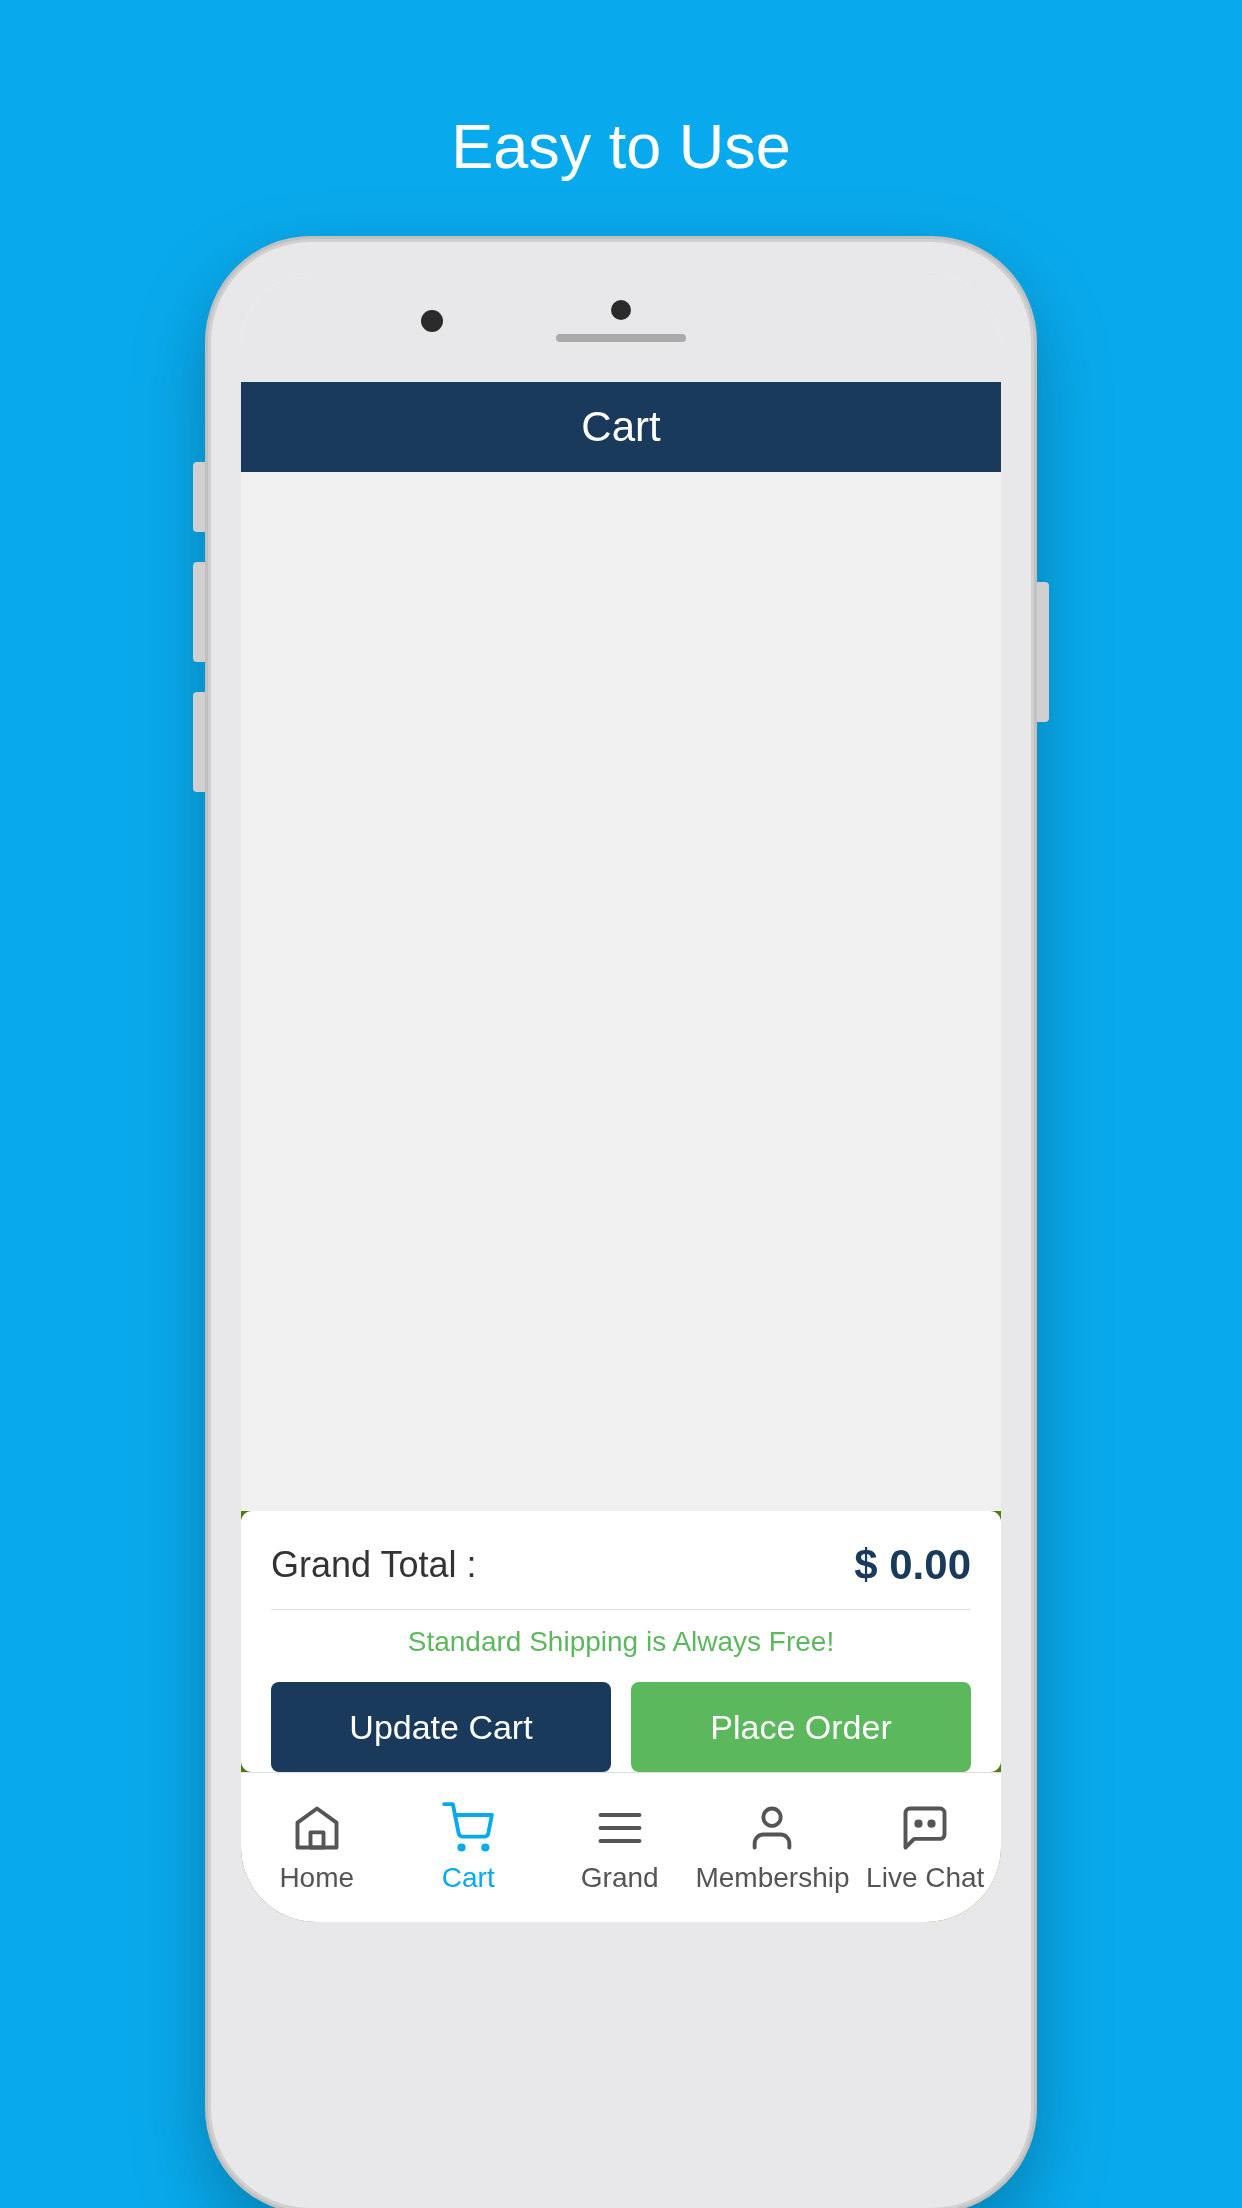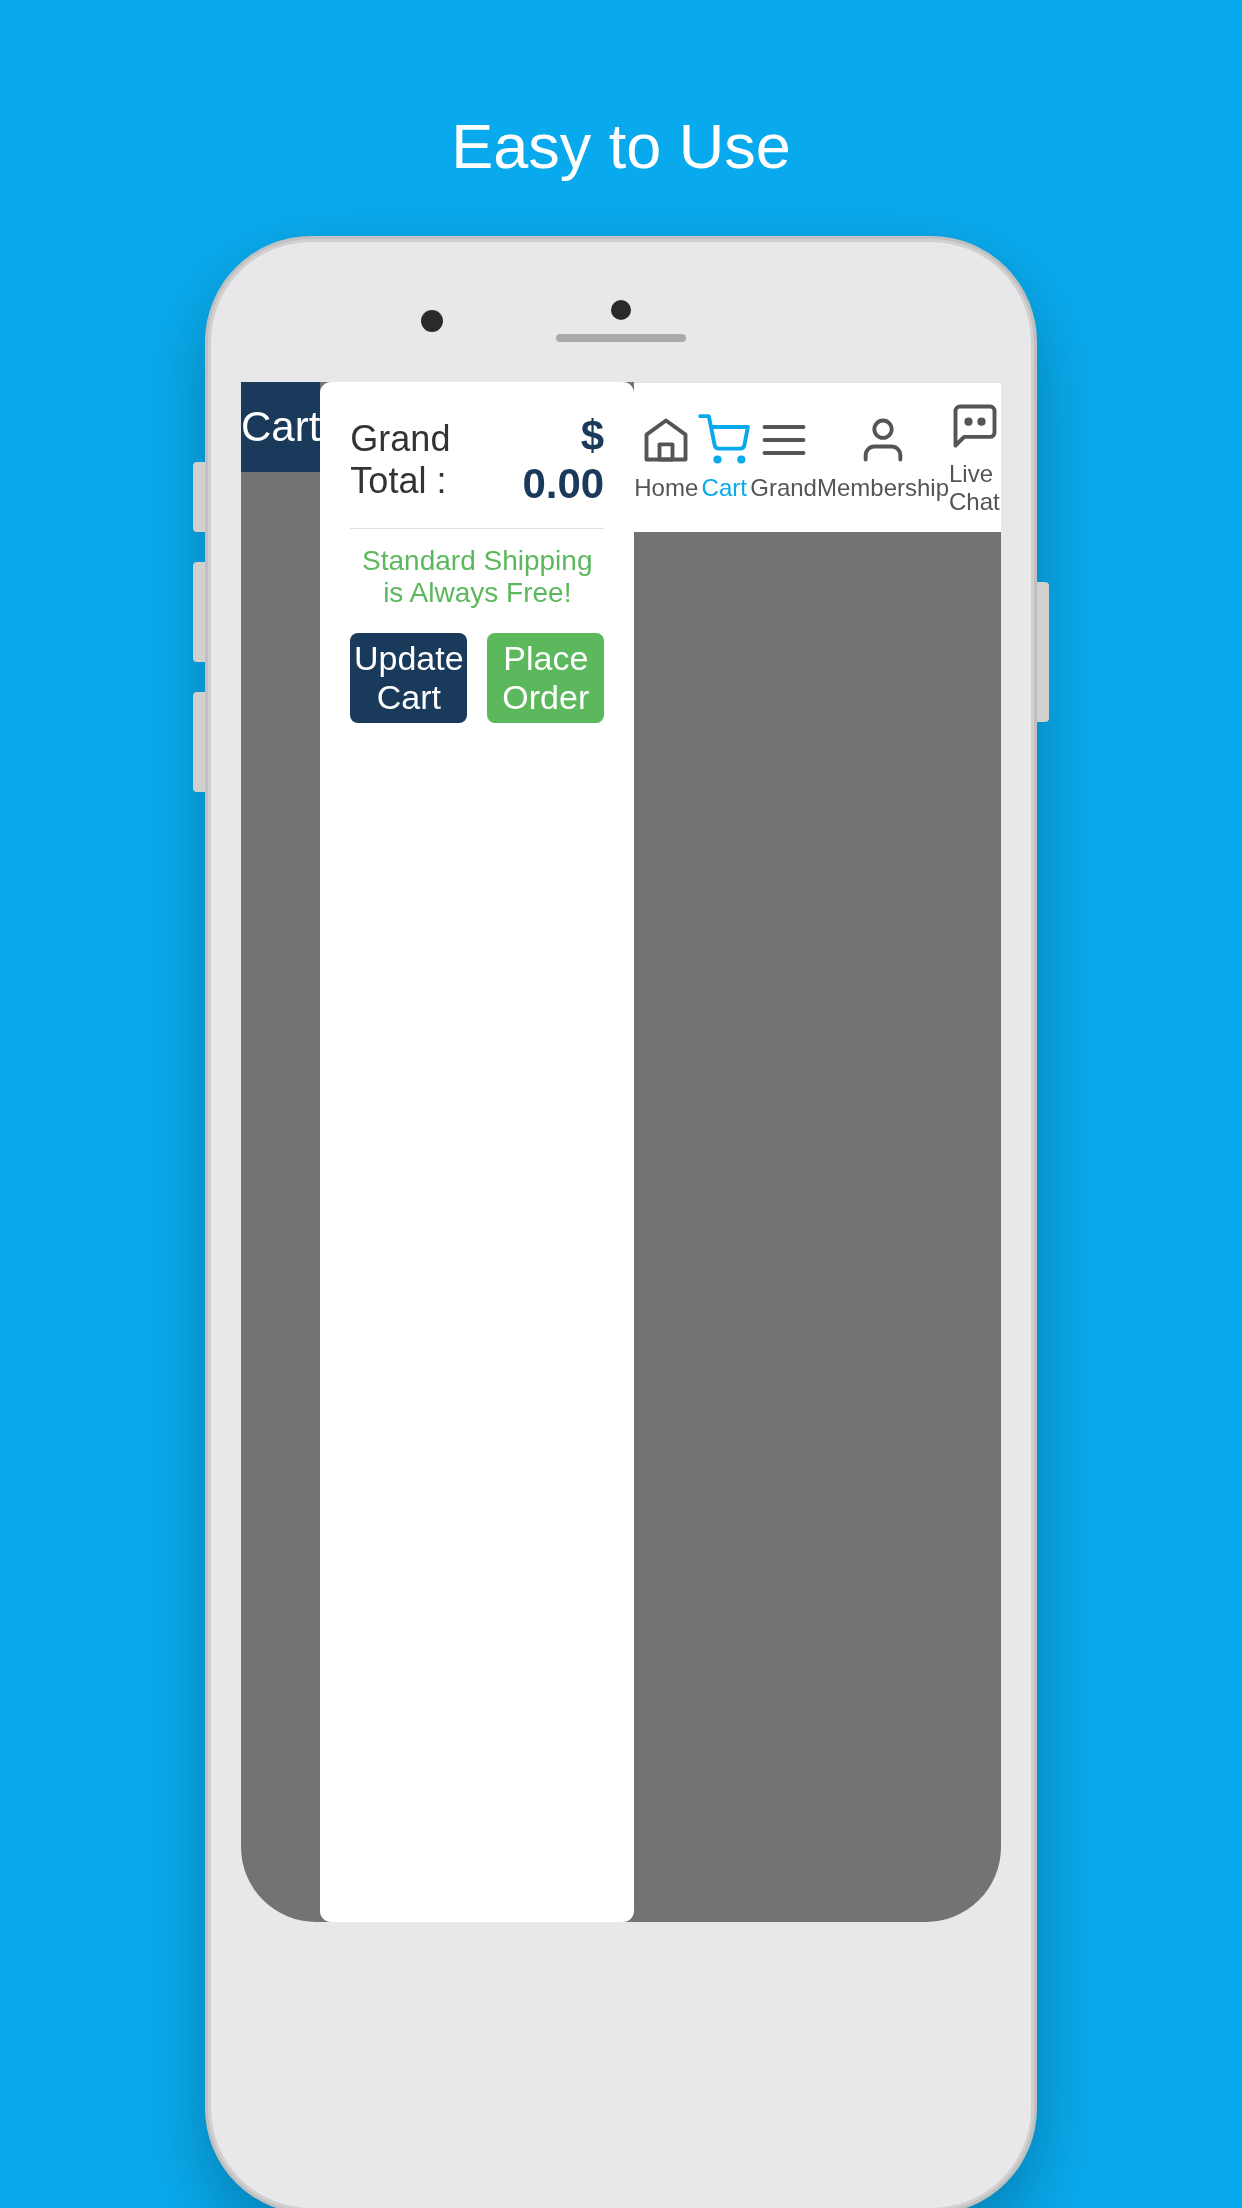--- a/index.html
+++ b/index.html
@@ -118,22 +118,22 @@
       border-radius: 0 4px 4px 0;
       width: 12px;
       top: 340px;
       height: 140px;
     }
 
     
     .app-content {
       flex: 1;
       display: flex;
-      flex-direction: row;
-      background: #737373;
+      flex-direction: column;
+      background: #4d7c0f;
     }
 
     .app-header {
       background: #1a3a5c;
       height: 90px;
       display: flex;
       align-items: center;
       justify-content: center;
     }
 
@@ -233,21 +233,21 @@
 
     .nav-icon {
       width: 52px;
       height: 52px;
       display: flex;
       align-items: center;
       justify-content: center;
     }
 
     .nav-label {
-      font-size: 24px;
+      font-size: 28px;
       color: #555;
     }
 
     .nav-label.active {
       color: #09AAED;
     }
 
     .nav-icon svg {
       width: 100%;
       height: 100%;

